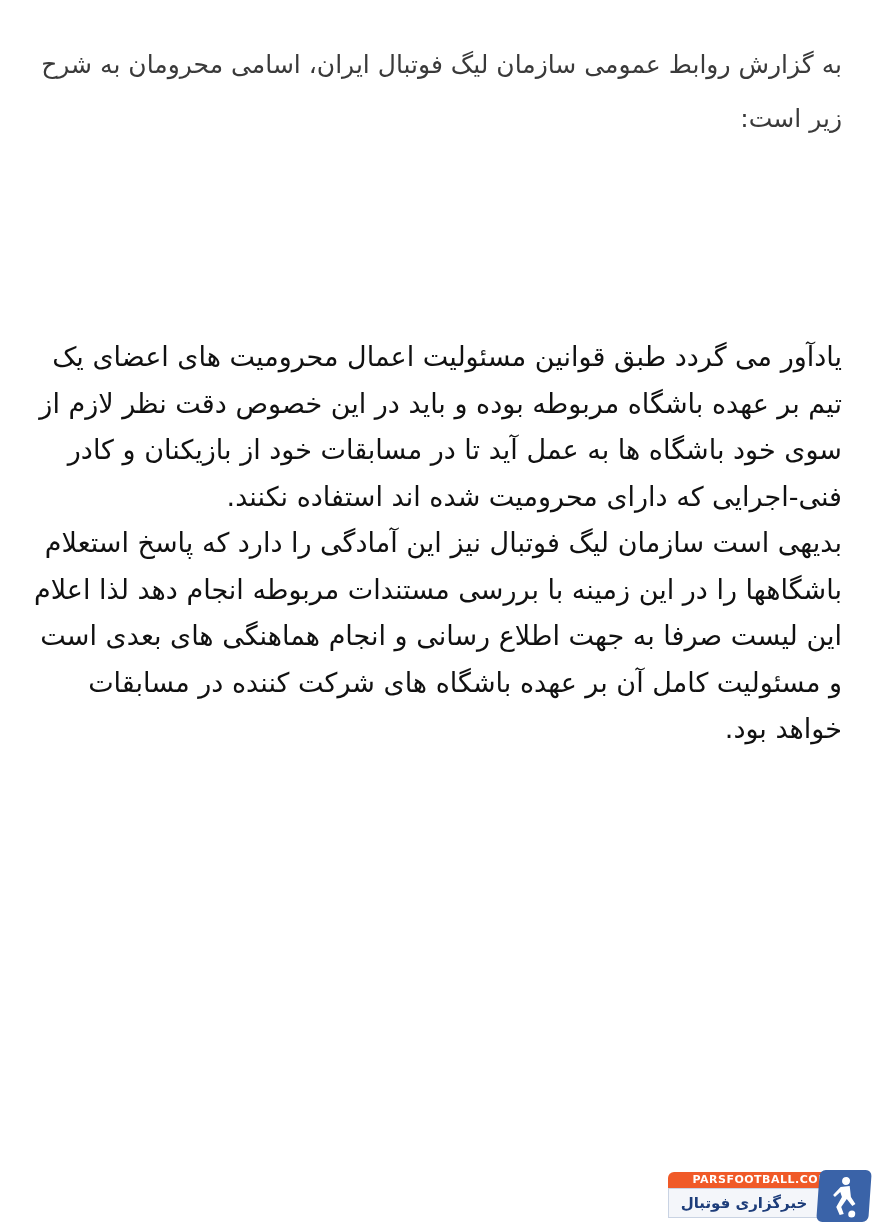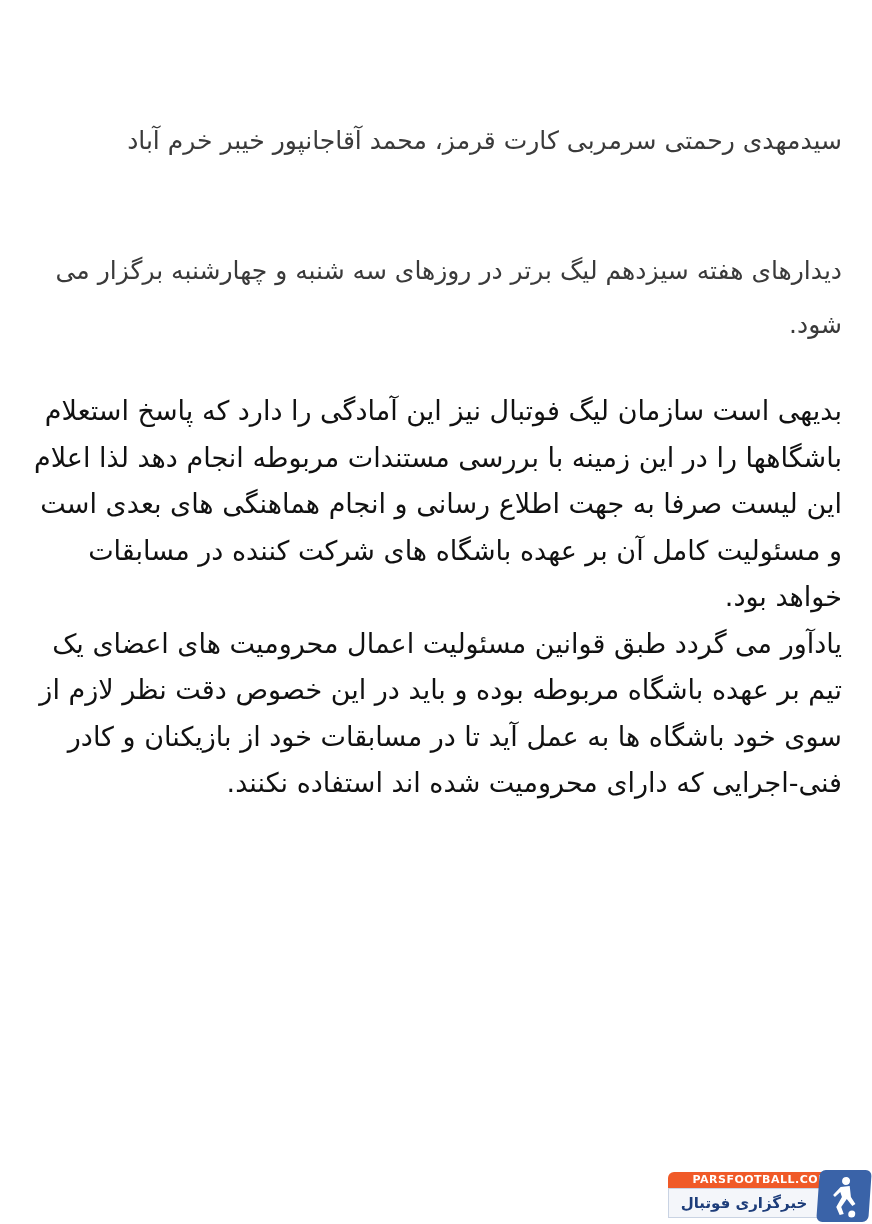--- a/index.html
+++ b/index.html
@@ -86,29 +86,28 @@
       background: #3a63a8;
       border-radius: 6px;
       transform: skewX(-4deg);
     }
     .logo-mark svg { display: block; }
   </style>
 </head>
 <body>
 
 <div class="article">
+  <p class="p-light">به گزارش روابط عمومی سازمان لیگ فوتبال ایران، اسامی محرومان به شرح زیر است:</p>
   <div class="gap-light"></div>
   <div class="gap-light"></div>
-  <p class="p-light">سیدمهدی رحمتی سرمربی کارت قرمز، محمد آقاجانپور خیبر خرم آباد</p>
   <div class="gap-light"></div>
   <div class="gap-light"></div>
-  <p class="p-light">دیدارهای هفته سیزدهم لیگ برتر در روزهای سه شنبه و چهارشنبه برگزار می شود.</p>
   <div class="gap-small"></div>
+  <p class="p-dark">یادآور می گردد طبق قوانین مسئولیت اعمال محرومیت های اعضای یک تیم بر عهده باشگاه مربوطه بوده و باید در این خصوص دقت نظر لازم از سوی خود باشگاه ها به عمل آید تا در مسابقات خود از بازیکنان و کادر فنی-اجرایی  که دارای محرومیت شده اند استفاده نکنند.</p>
   <p class="p-dark">بدیهی است سازمان لیگ فوتبال نیز این آمادگی را دارد که پاسخ استعلام باشگاهها را در این زمینه با بررسی مستندات مربوطه انجام دهد لذا اعلام این لیست صرفا به جهت اطلاع رسانی و انجام هماهنگی های بعدی است و مسئولیت کامل آن بر عهده باشگاه های شرکت کننده در مسابقات خواهد بود.</p>
-  <p class="p-dark">یادآور می گردد طبق قوانین مسئولیت اعمال محرومیت های اعضای یک تیم بر عهده باشگاه مربوطه بوده و باید در این خصوص دقت نظر لازم از سوی خود باشگاه ها به عمل آید تا در مسابقات خود از بازیکنان و کادر فنی-اجرایی  که دارای محرومیت شده اند استفاده نکنند.</p>
 </div>
 
 <div class="logo">
   <div class="logo-top">PARSFOOTBALL.COM</div>
   <div class="logo-bottom">خبرگزاری فوتبال ایران</div>
   <div class="logo-mark">
     <svg width="52" height="52" viewBox="0 0 52 52">
       <circle cx="27" cy="11" r="4" fill="#ffffff"></circle>
       <path d="M22 17 L31 16 L33 27 L38 34 L35 36 L29 29 L24 37 L27 44 L23 45 L19 37 L24 27 L22 22 L17 27 L15 25 Z" fill="#ffffff"></path>
       <circle cx="35" cy="44" r="3.5" fill="#ffffff"></circle>

